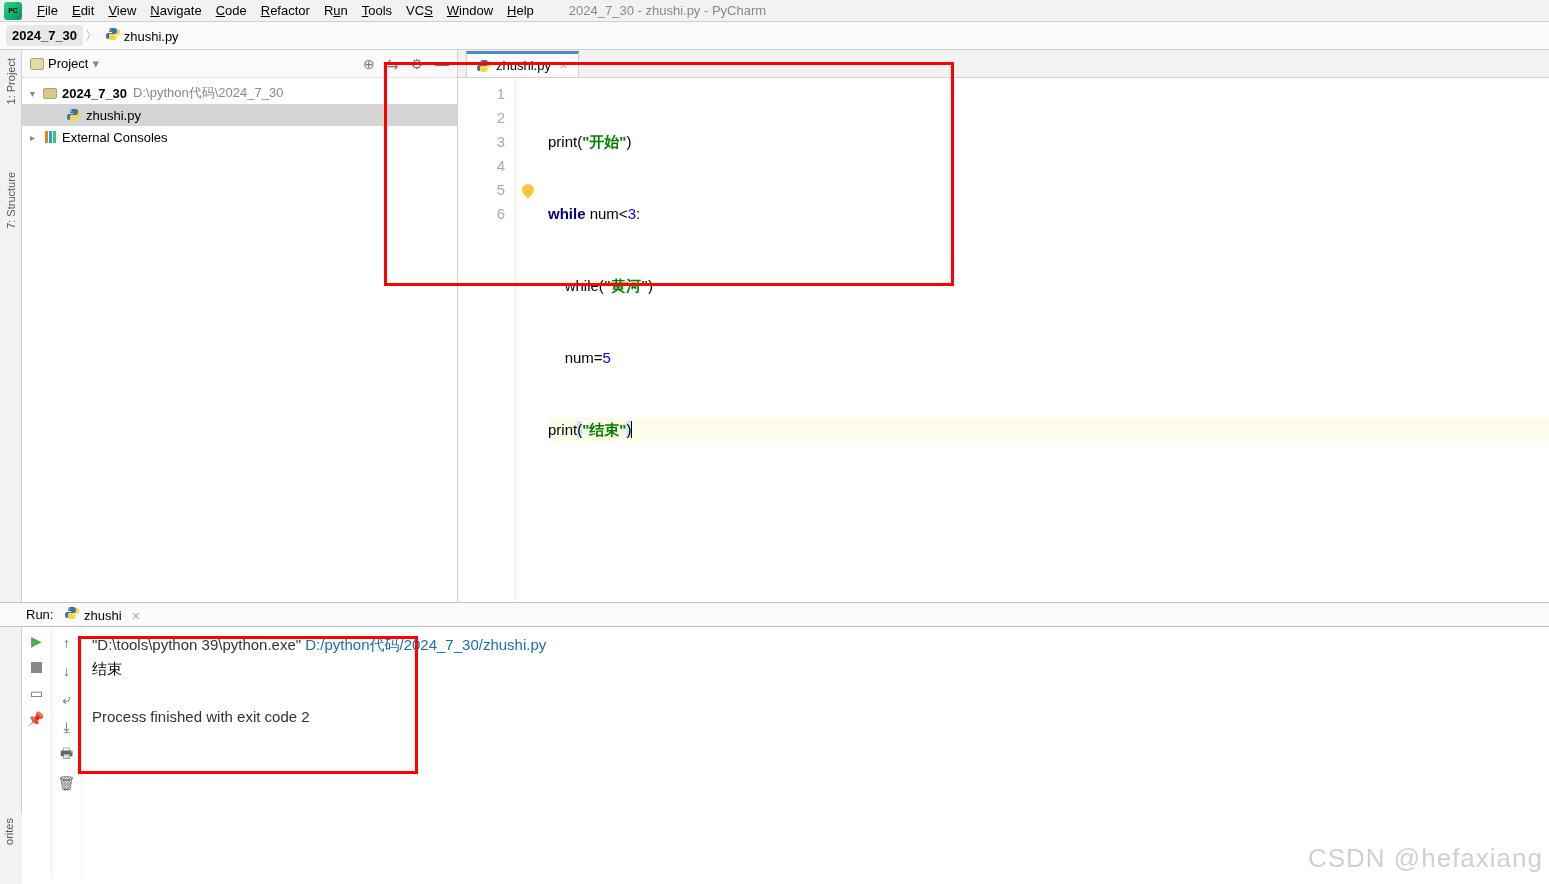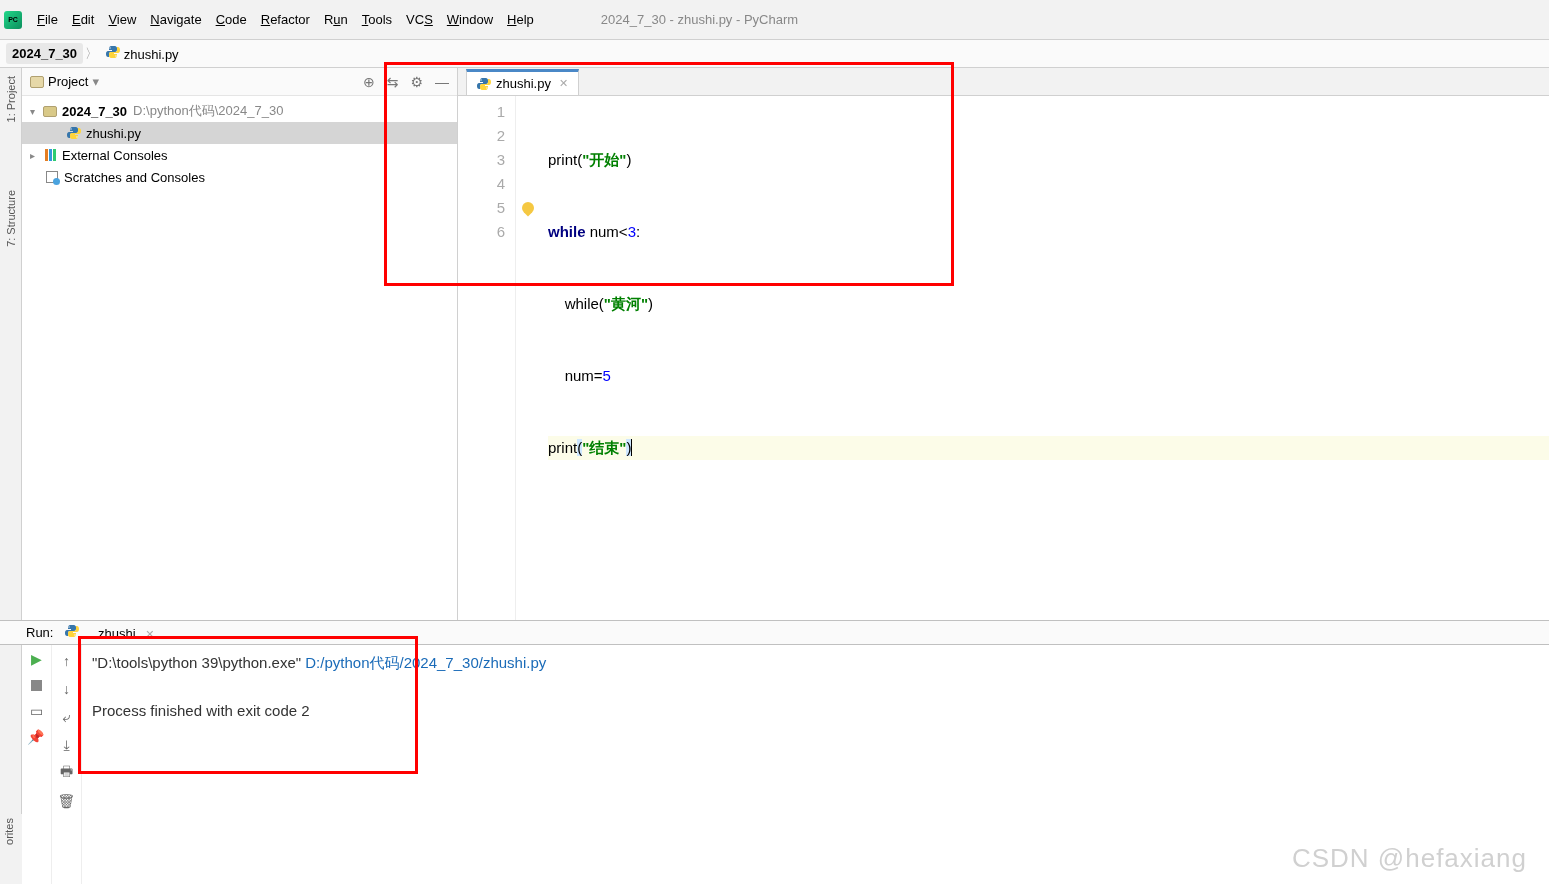--- a/index.html
+++ b/index.html
@@ -1,23 +1,23 @@
 <!DOCTYPE html>
 <html><head>
 <meta charset="utf-8">
 <style>
 * { margin: 0; padding: 0; box-sizing: border-box; font-family: Arial, sans-serif; }
 body { width: 1549px; height: 884px; background: #fff; font-size: 13px; color: #000; overflow: hidden; position: relative; }
 
 
-.menubar { height: 40px; display: flex; align-items: center; padding: 0 4px; background: #f2f2f2; border-bottom: 1px solid #d0d0d0; }
+.menubar { height: 22px; display: flex; align-items: center; padding: 0 4px; background: #f2f2f2; border-bottom: 1px solid #d0d0d0; }
 .menubar .logo { width: 18px; height: 18px; background: linear-gradient(135deg,#21d789,#0b8f5d); border-radius: 3px; margin-right: 8px; display:flex;align-items:center;justify-content:center;color:#000;font-size:7px;font-weight:bold;}
 .menubar .menu-item { padding: 2px 7px; cursor: default; }
 .menubar .menu-item u { text-decoration: underline; }
-.menubar .title { margin-left: 60px; color: #888; font-size: 13px; }
+.menubar .title { margin-left: 28px; color: #888; font-size: 13px; }
 
 
 .navbar { height: 28px; display: flex; align-items: center; padding: 0 6px; border-bottom: 1px solid #d0d0d0; background: #fafafa; }
 .navbar .crumb { padding: 3px 6px; font-size: 13px; }
 .navbar .crumb.bold { font-weight: bold; background:#e8e8e8; border-radius:3px;}
 .navbar .sep { color:#999; margin:0 2px;}
 
 
 .main { display: flex; height: 552px; }
 
@@ -76,21 +76,21 @@
 .run-left{ width:22px; background:#f2f2f2; border-right:1px solid #d0d0d0;}
 .run-toolcol{ width:30px; display:flex; flex-direction:column; align-items:center; padding-top:6px; gap:10px; border-right:1px solid #eee;}
 .run-toolcol2{ width:30px; display:flex; flex-direction:column; align-items:center; padding-top:8px; gap:12px; border-right:1px solid #eee;}
 .ticon{ width:16px; height:16px; display:flex;align-items:center;justify-content:center; color:#666; font-size:14px;}
 .play{color:#4caf50;}
 .stop-sq{width:11px;height:11px;background:#888;}
 .run-output{ flex:1; padding:6px 10px; font-family:"Consolas","Courier New",monospace; font-size:15px; line-height:24px;}
 .run-output .cmd{color:#333;}
 
 
-.watermark{position:absolute;right:22px;bottom:10px;font-size:26px;color:rgba(150,150,150,0.45);font-family:Arial;letter-spacing:1px;pointer-events:none;}
+.watermark{position:absolute;right:6px;bottom:10px;font-size:26px;color:rgba(150,150,150,0.45);font-family:Arial;letter-spacing:1px;pointer-events:none;}
 
 
 .bottomstrip{position:absolute;left:0;bottom:0;width:22px;height:70px;background:#f2f2f2;}
 .bottomstrip .vtext{writing-mode:vertical-rl;transform:rotate(180deg);font-size:11px;color:#555;padding:4px 3px;}
 
 svg.pyicon{width:14px;height:14px;}
 </style>
 </head>
 <body>
 
@@ -169,26 +169,20 @@
       </div>
       <div class="tree-row">
         <span class="arrow">▸</span>
         <span class="ic ic-lib">
             <span style="background:#e67e22"></span>
             <span style="background:#3498db"></span>
             <span style="background:#2ecc71"></span>
           </span>
         <span class="name">External Consoles</span>
       </div>
-      <div class="tree-row" style="padding-left:22px">
-        <span class="ic">
-            <span class="ic-scratch"></span>
-          </span>
-        <span class="name">Scratches and Consoles</span>
-      </div>
     </div>
   </div>
 
   <div class="editor-area">
     <div class="tabbar">
       <div class="tab active">
         <svg class="pyicon">
             <use href="#pylogo"></use>
           </svg>
         <span style="margin-left:5px">zhushi.py</span>
@@ -224,21 +218,21 @@
     </div>
   </div>
 </div>
 
 <div style="height:24px;border-top:1px solid #c0c0c0;background:#fafafa;display:flex;align-items:center;padding-left:26px;">
   <span style="margin-right:12px;">Run:</span>
   <span class="tab-run">
     <svg class="pyicon">
         <use href="#pylogo"></use>
       </svg>
-    <span style="margin-left:15px">zhushi</span>
+    <span style="margin-left:1px">zhushi</span>
     <span class="close" style="color:#aaa;margin-left:6px;font-size:11px">✕</span>
   </span>
 </div>
 
 <div class="runpanel">
   <div class="run-left"></div>
   <div class="run-toolcol">
     <div class="ticon play">▶</div>
     <div class="ticon">
         <span class="stop-sq"></span>
@@ -249,20 +243,21 @@
   <div class="run-toolcol2">
     <div class="ticon">↑</div>
     <div class="ticon">↓</div>
     <div class="ticon">⤶</div>
     <div class="ticon">⤓</div>
     <div class="ticon">🖶</div>
     <div class="ticon">🗑</div>
   </div>
   <div class="run-output">
     <div><span class="cmd">"D:\tools\python 39\python.exe" </span><span style="color:#1a6bb8">D:/python代码/2024_7_30/zhushi.py</span></div>
+    <div>结束</div>
     <div style="height:24px"></div>
     <div style="color:#333">Process finished with exit code 2</div>
   </div>
 </div>
 
 <div class="bottomstrip">
   <div class="vtext">orites</div>
 </div>
 
 <div class="redbox1" style="left:384px;top:62px;width:570px;height:224px;"></div>

